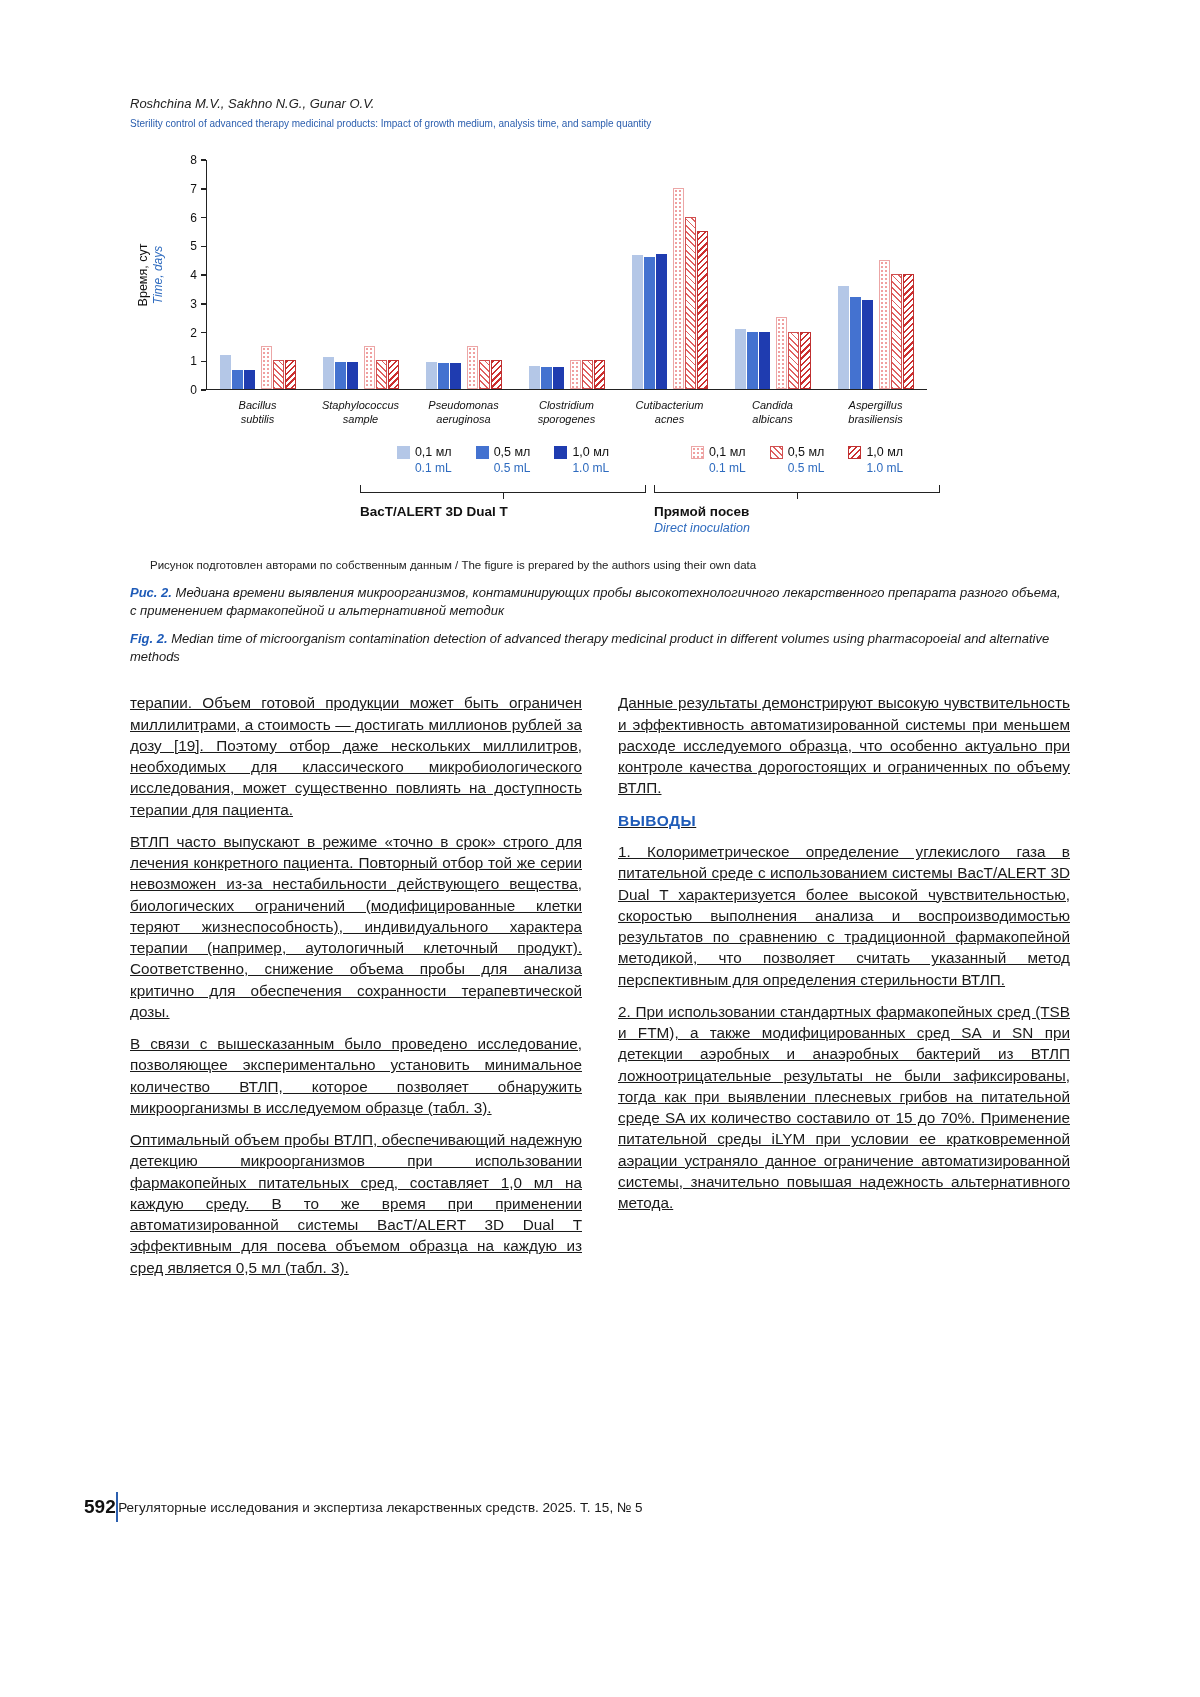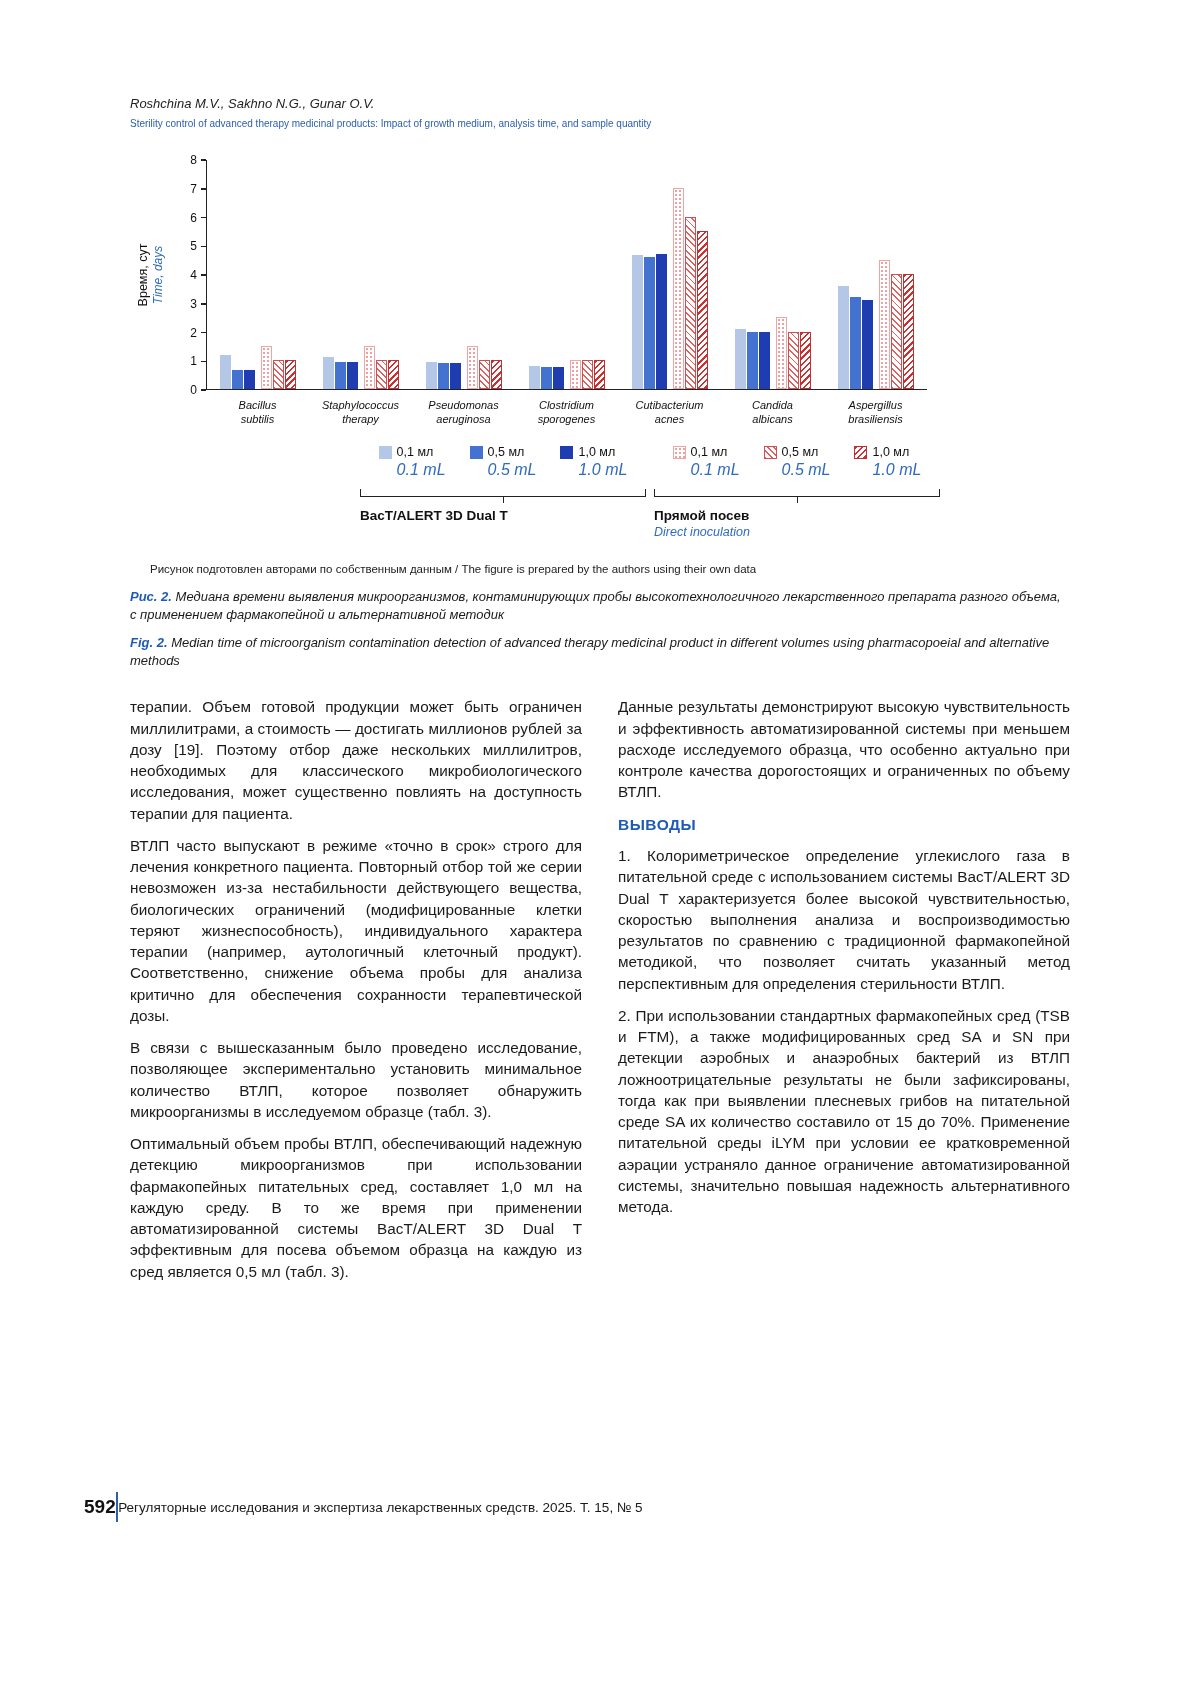--- a/index.html
+++ b/index.html
@@ -42,35 +42,35 @@
   .xlabels { display:flex; width:721px; margin:8px 0 0 66px; }
   .xlabel { flex:1; text-align:center; font-style:italic; font-size:11px; line-height:1.3; color:#111; }
 
   
   .legend-braces { display:flex; justify-content:flex-end; gap:8px; width:800px; margin-top:18px; }
   .method-group { width:286px; }
   .legend-row { display:flex; justify-content:center; gap:24px; }
   .legend-item { display:flex; gap:5px; }
   .swatch { width:13px; height:13px; margin-top:1px; flex:0 0 13px; }
   .legend-text .ru { font-size:12.5px; color:#111; }
-  .legend-text .en { font-size:16px; color:#2e6bbf; font-style:italic; margin-top:2px; }
+  .legend-text .en { font-size:12px; color:#2e6bbf; margin-top:2px; }
   .brace { margin-top:10px; height:8px; position:relative;
            border-left:1.3px solid #222; border-right:1.3px solid #222; border-bottom:1.3px solid #222; }
   .brace::after { content:""; position:absolute; left:50%; bottom:-7px; width:1.3px; height:7px; background:#222; }
   .method-label { margin-top:11px; text-align:left; font-weight:bold; font-size:13.5px; color:#111; }
   .method-label .en { display:block; font-weight:normal; font-style:italic; color:#2e6bbf; font-size:12.5px; margin-top:2px; }
 
   
   .fig-note { margin:24px 0 0 20px; font-size:11.5px; color:#222; }
   .fig-caption { margin-top:13px; font-size:13px; font-style:italic; line-height:1.4; color:#1a1a1a; }
   .fig-caption .lbl { color:#1e5bb8; font-weight:bold; }
   .fig-caption.en { margin-top:10px; }
 
   
-  .columns { display:flex; gap:36px; margin-top:26px; }
+  .columns { display:flex; gap:36px; margin-top:26px;text-decoration:underline; }
   .col { width:452px; text-align:justify; font-size:15.3px; line-height:1.39; color:#1a1a1a; }
   .body-p { margin-bottom:11px; }
   .col-heading { color:#1e5bb8; font-size:15.5px; letter-spacing:0.5px; margin:4px 0 10px; font-weight:bold; }
 
   
   .footer { position:absolute; left:84px; top:1492px; display:flex; align-items:center; }
   .page-num { font-size:19px; font-weight:bold; color:#111; }
   .footer-divider { width:2.5px; height:30px; background:#2b5eae; }
   .journal { font-size:13.5px; color:#1a1a1a; }
 </style>
@@ -179,21 +179,21 @@
             </div>
           </div>
       </div>
       <div class="xlabels">
           <div class="xlabel">
             <div>Bacillus</div>
             <div>subtilis</div>
           </div>
           <div class="xlabel">
             <div>Staphylococcus</div>
-            <div>therapy</div>
+            <div>sample</div>
           </div>
           <div class="xlabel">
             <div>Pseudomonas</div>
             <div>aeruginosa</div>
           </div>
           <div class="xlabel">
             <div>Clostridium</div>
             <div>sporogenes</div>
           </div>
           <div class="xlabel">

